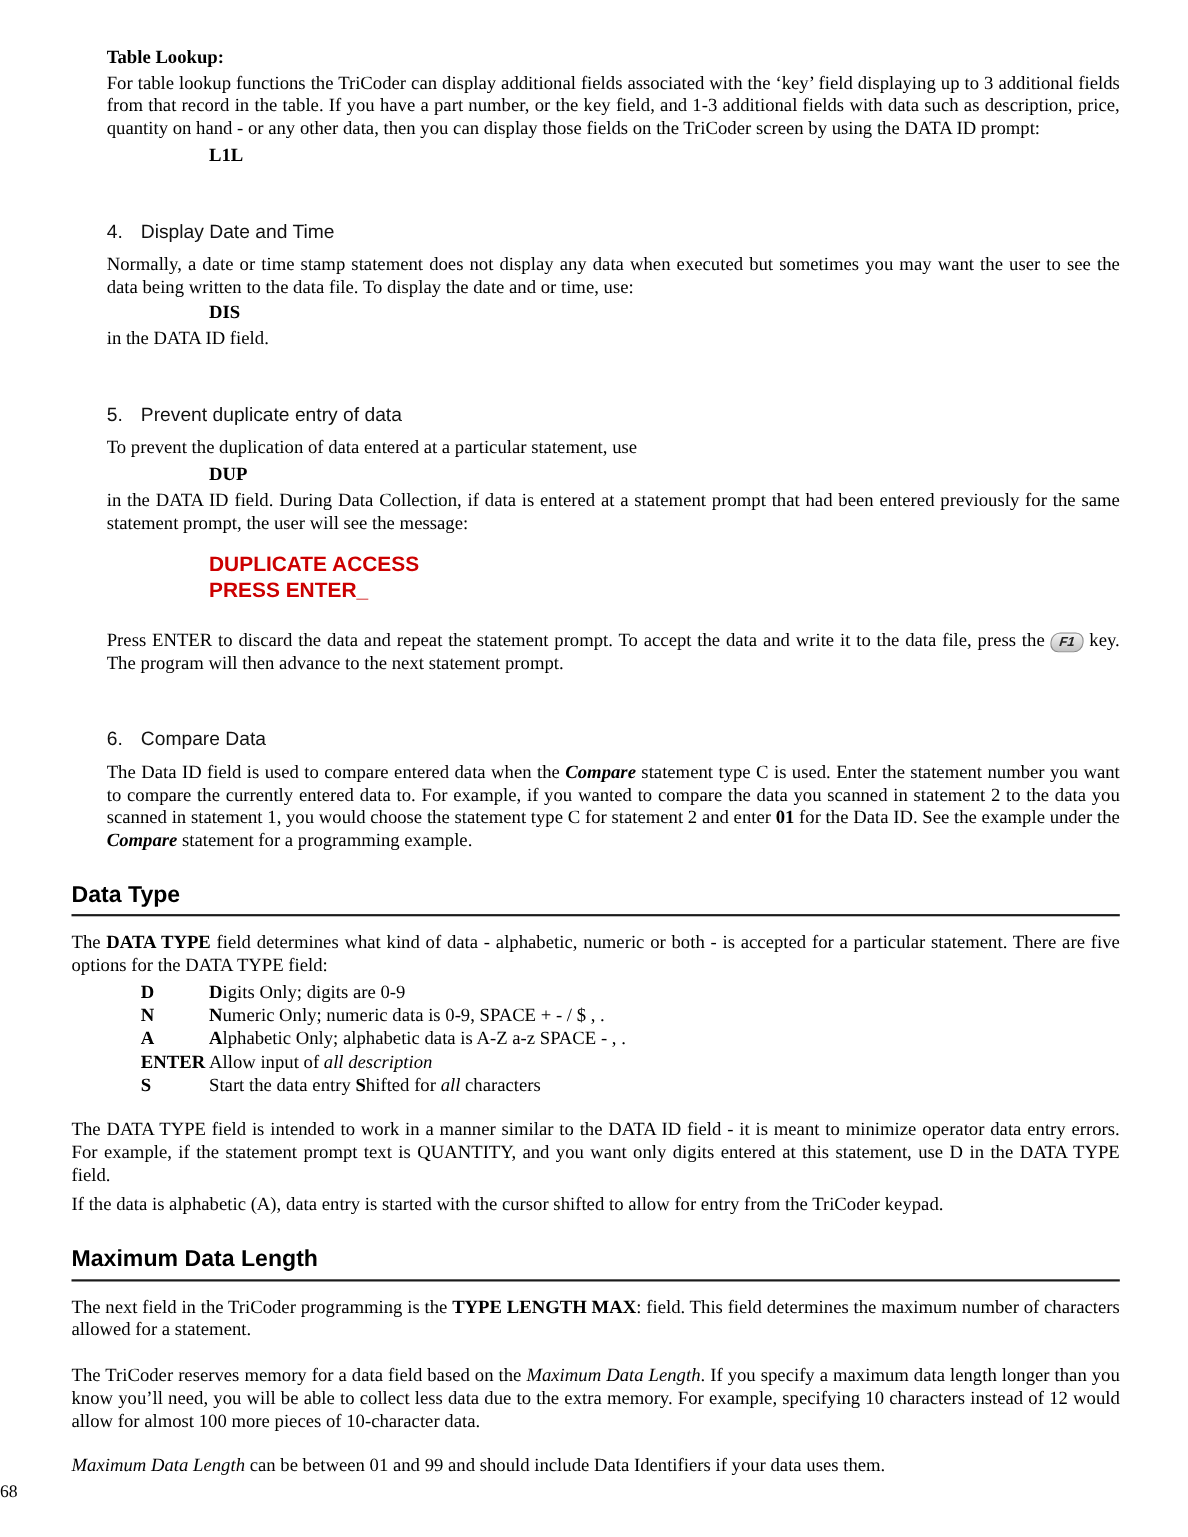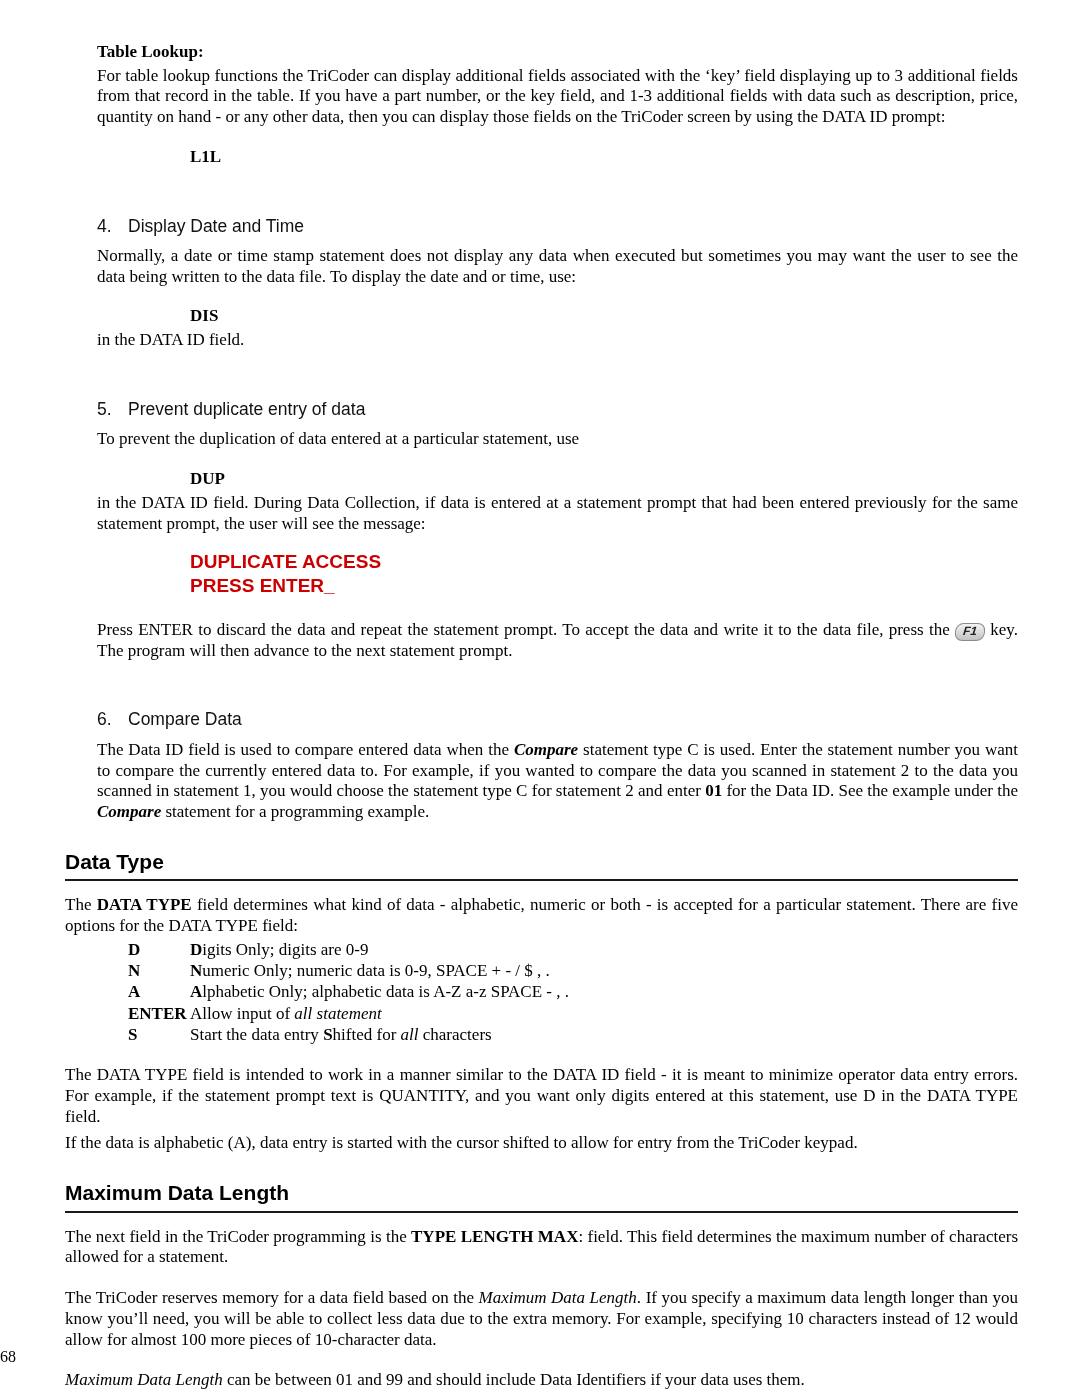--- a/index.html
+++ b/index.html
@@ -12,21 +12,21 @@
   }
   .page { padding:42px 62px 0 65px; }
   .indent { margin-left:32px; }          
   p.body { text-align:justify; }
   .b  { font-weight:bold; }
   .i  { font-style:italic; }
   .bi { font-weight:bold; font-style:italic; }
 
   .heading-serif { font-weight:bold; margin-bottom:3px; }
 
-  .code-term { font-weight:bold; margin:19px 0 0 93px; }   
+  .code-term { font-weight:bold; margin:3px 0 0 93px; }   
 
   .sec { margin-top:48px; }
   .sec-head { font-family:"Liberation Sans", sans-serif; font-size:17.5px; color:#111; display:flex; margin-bottom:9px; }
   .sec-num { width:31px; flex:none; }
 
   .gap-s { margin-top:3px; }
 
   .dup-message {
     margin:16px 0 0 93px;
     font-family:"Liberation Sans", sans-serif;
@@ -125,21 +125,21 @@
       <div class="opt-row">
         <span class="opt-key">N</span>
         <span class="opt-desc"><span class="b">N</span><span>umeric Only; numeric data is 0-9, SPACE + - / $ , .</span></span>
       </div>
       <div class="opt-row">
         <span class="opt-key">A</span>
         <span class="opt-desc"><span class="b">A</span><span>lphabetic Only; alphabetic data is A-Z a-z SPACE - , .</span></span>
       </div>
       <div class="opt-row">
         <span class="opt-key">ENTER</span>
-        <span class="opt-desc"><span>Allow input of </span><span class="i">all statement</span></span>
+        <span class="opt-desc"><span>Allow input of </span><span class="i">all description</span></span>
       </div>
       <div class="opt-row">
         <span class="opt-key">S</span>
         <span class="opt-desc"><span>Start the data entry </span><span class="b">S</span><span>hifted for </span><span class="i">all</span><span> characters</span></span>
       </div>
     </div>
     <p class="body para-gap">The DATA TYPE field is intended to work in a manner similar to the DATA ID field - it is meant to minimize operator data entry errors.  For example, if the statement prompt text is QUANTITY, and you want only digits entered at this statement, use D in the DATA TYPE field.</p>
     <p class="body para-gap-sm">If the data is alphabetic (A), data entry is started with the cursor shifted to allow for entry from the TriCoder keypad.</p>
   </section>
 

